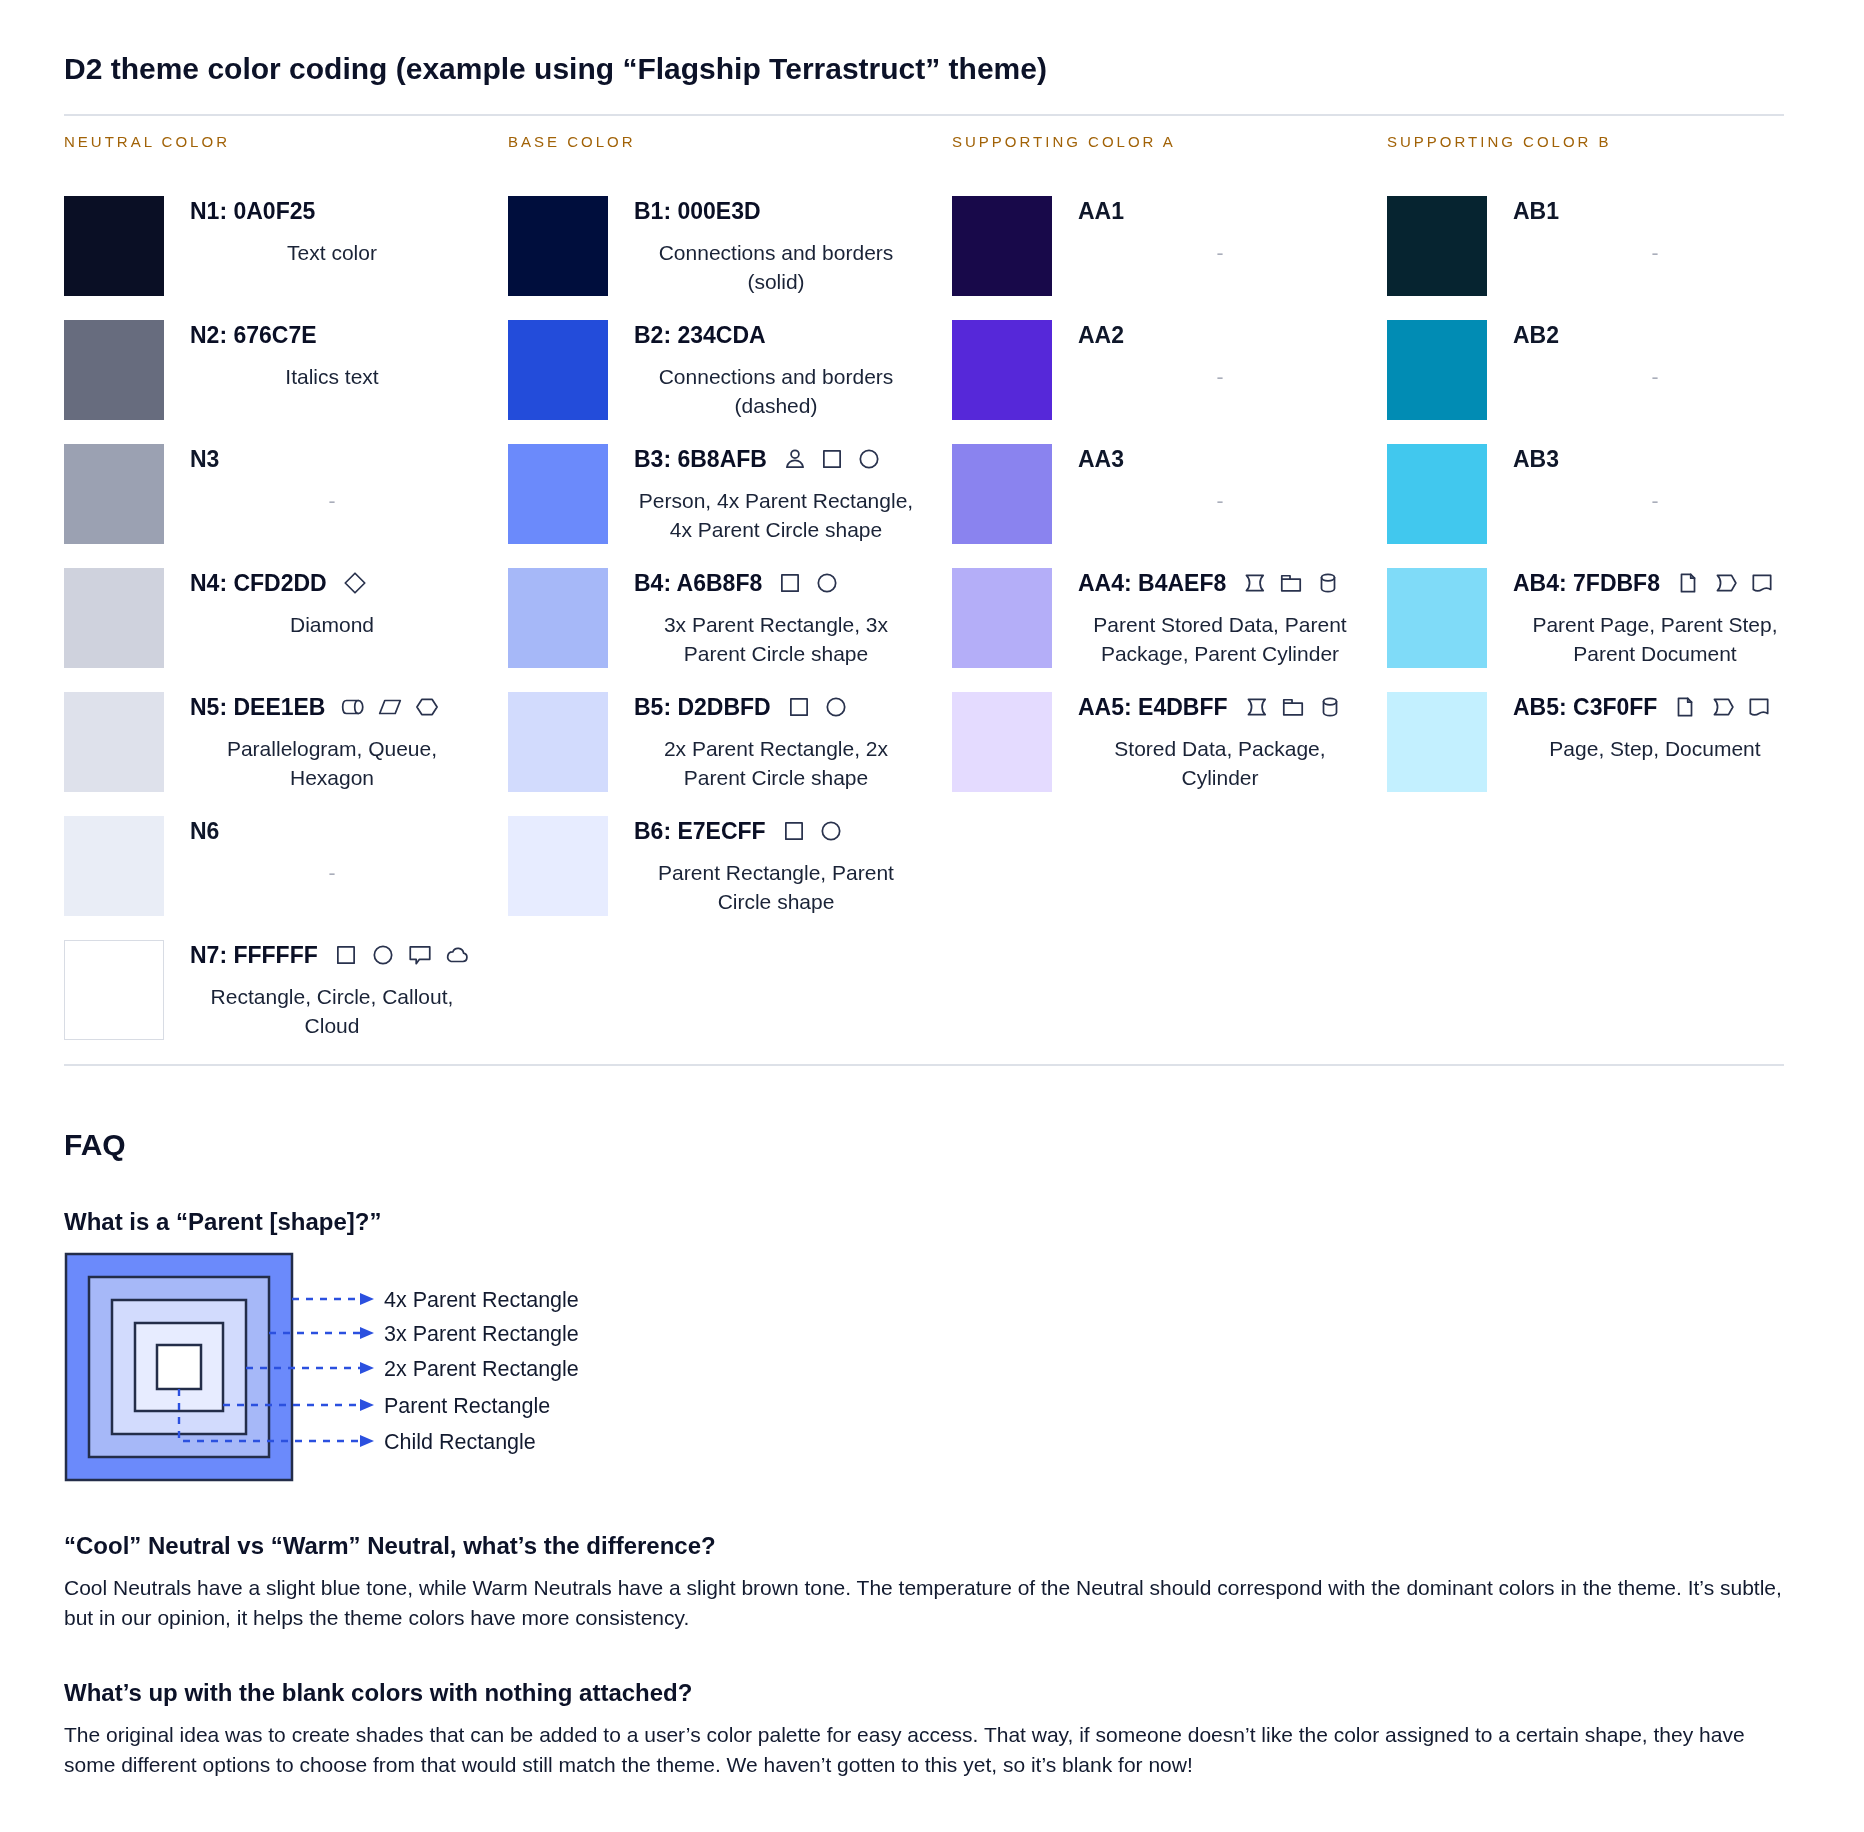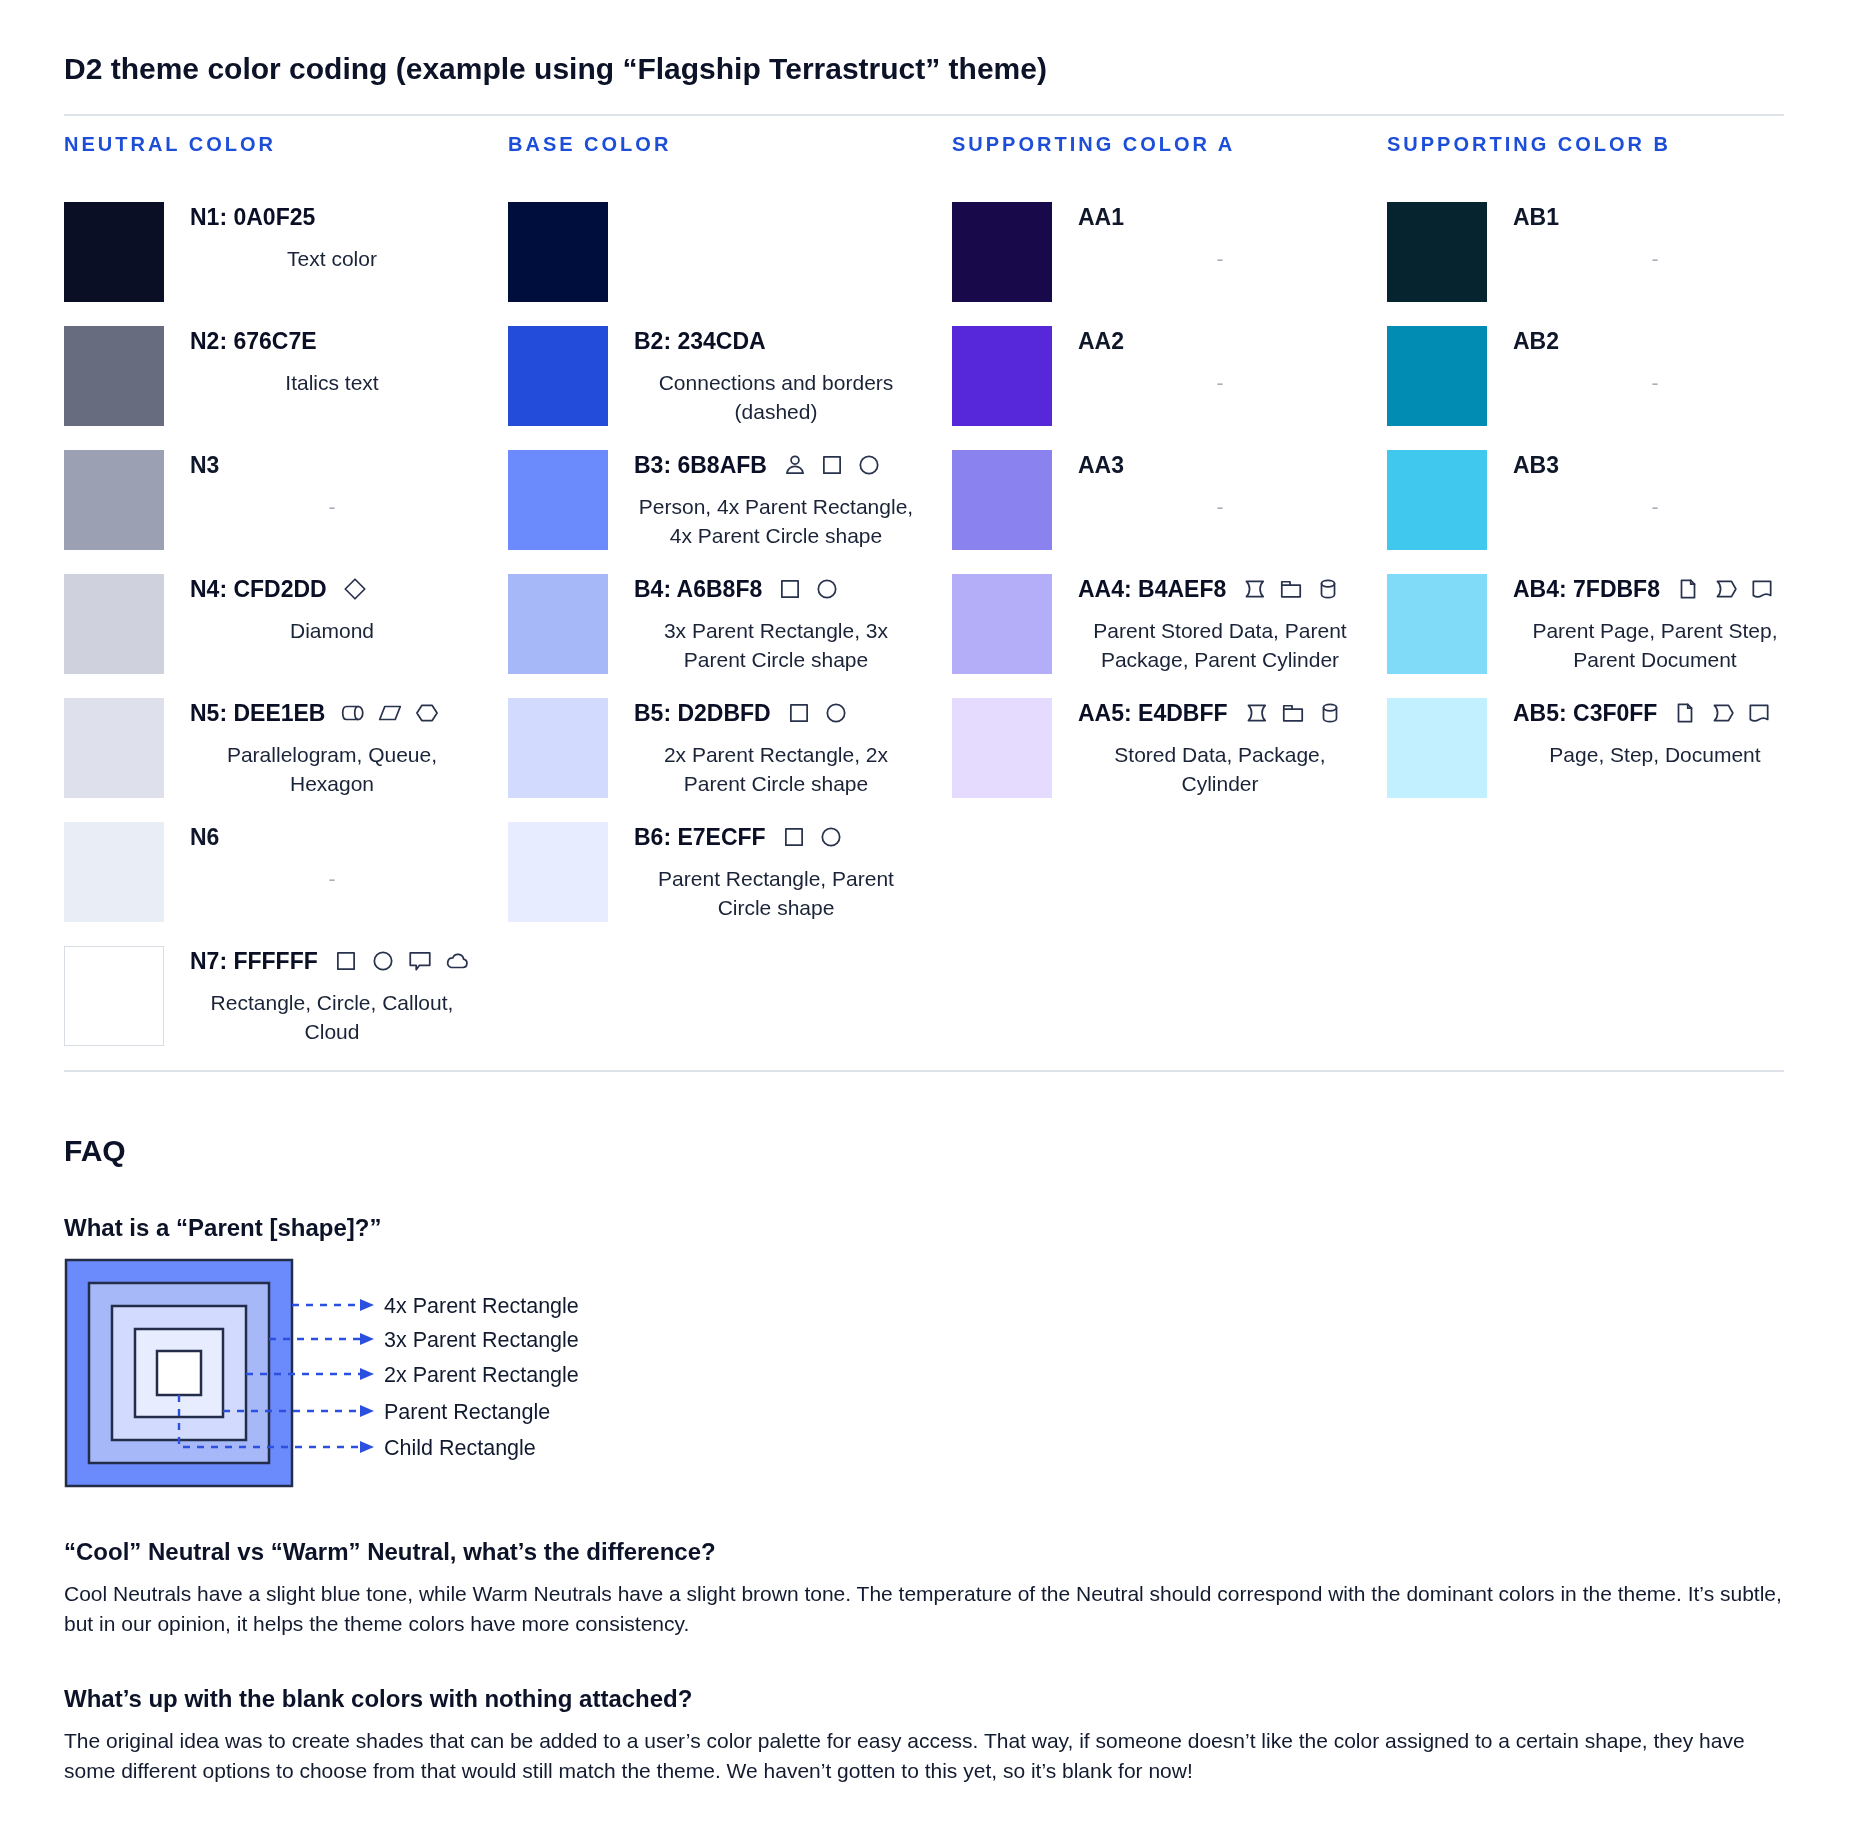--- a/index.html
+++ b/index.html
@@ -8,21 +8,21 @@
     font-family:"Liberation Sans","DejaVu Sans",sans-serif;
     color:#0A0F25;
     -webkit-font-smoothing:antialiased;
   }
   .page{padding:52px 80px 0 64px;}
   .title{font-size:30px;line-height:34px;font-weight:bold;color:#0C1228;margin:0 0 28px 0;}
   .rule{border:none;border-top:2px solid #DDE1E8;margin:0;}
   
   #palette{display:grid;grid-template-columns:444px 444px 435px 1fr;}
   .pcol{min-width:0;}
-  .col-header{font-size:20px;font-weight:bold;letter-spacing:3px;color:#1d4ed8;margin:17px 0 46px 0;}
+  .col-header{font-size:15px;font-weight:normal;letter-spacing:3px;color:#a16207;margin:17px 0 46px 0;}
   .prow{display:flex;height:100px;margin-bottom:24px;align-items:flex-start;text-align:center;}
   .swatch{width:100px;height:100px;flex:none;}
   .swatch.bordered{box-shadow:inset 0 0 0 1px #D8DCE4;}
   .ptext{margin-left:26px;width:300px;}
   .pcode{font-size:23px;font-weight:bold;line-height:28px;margin-top:1px;color:#0A0F25;display:flex;align-items:center;white-space:nowrap;}
   .pcode.gray{color:#0f172a;}
   .picons{display:inline-flex;gap:11px;margin-left:15px;align-items:center;}
   .picons svg{display:block;}
   .pdesc{font-size:21px;line-height:29px;color:#1A2337;margin-top:13px;width:284px;}
   .pdesc.gray{color:#A9ADBA;}
@@ -134,20 +134,26 @@
               </span>
             </div>
             <div class="pdesc">Rectangle, Circle, Callout, Cloud</div>
           </div>
         </div>
       </div>
       <div class="pcol">
         <div class="col-header">BASE COLOR</div>
         <div class="prow">
           <div class="swatch" style="background: rgb(0, 14, 61);"></div>
+          <div class="ptext">
+            <div class="pcode">
+              <span>B1: 000E3D</span>
+            </div>
+            <div class="pdesc">Connections and borders (solid)</div>
+          </div>
         </div>
         <div class="prow">
           <div class="swatch" style="background: rgb(35, 76, 218);"></div>
           <div class="ptext">
             <div class="pcode">
               <span>B2: 234CDA</span>
             </div>
             <div class="pdesc">Connections and borders (dashed)</div>
           </div>
         </div>

